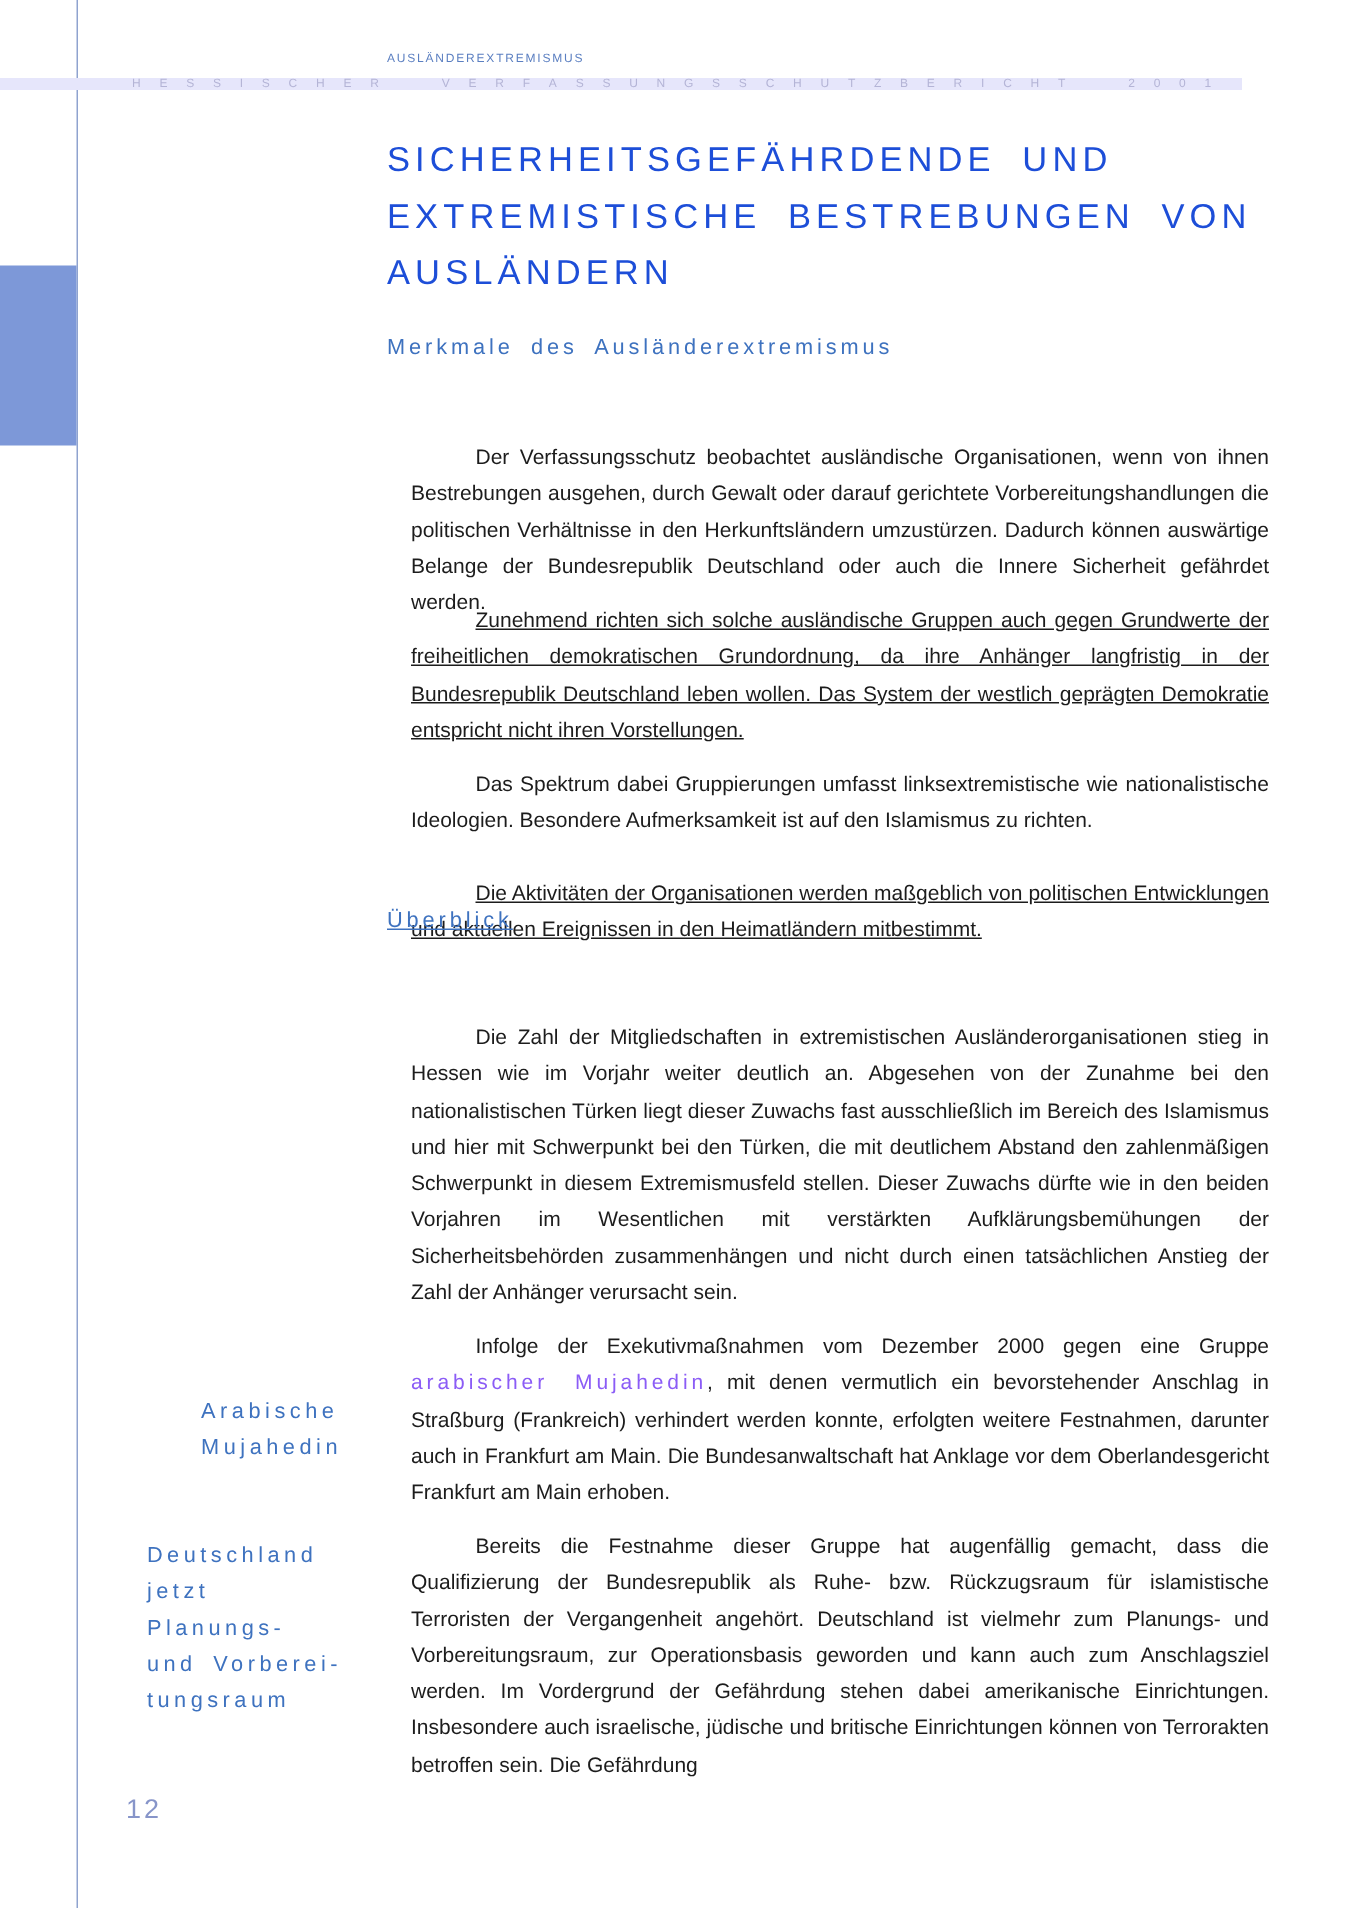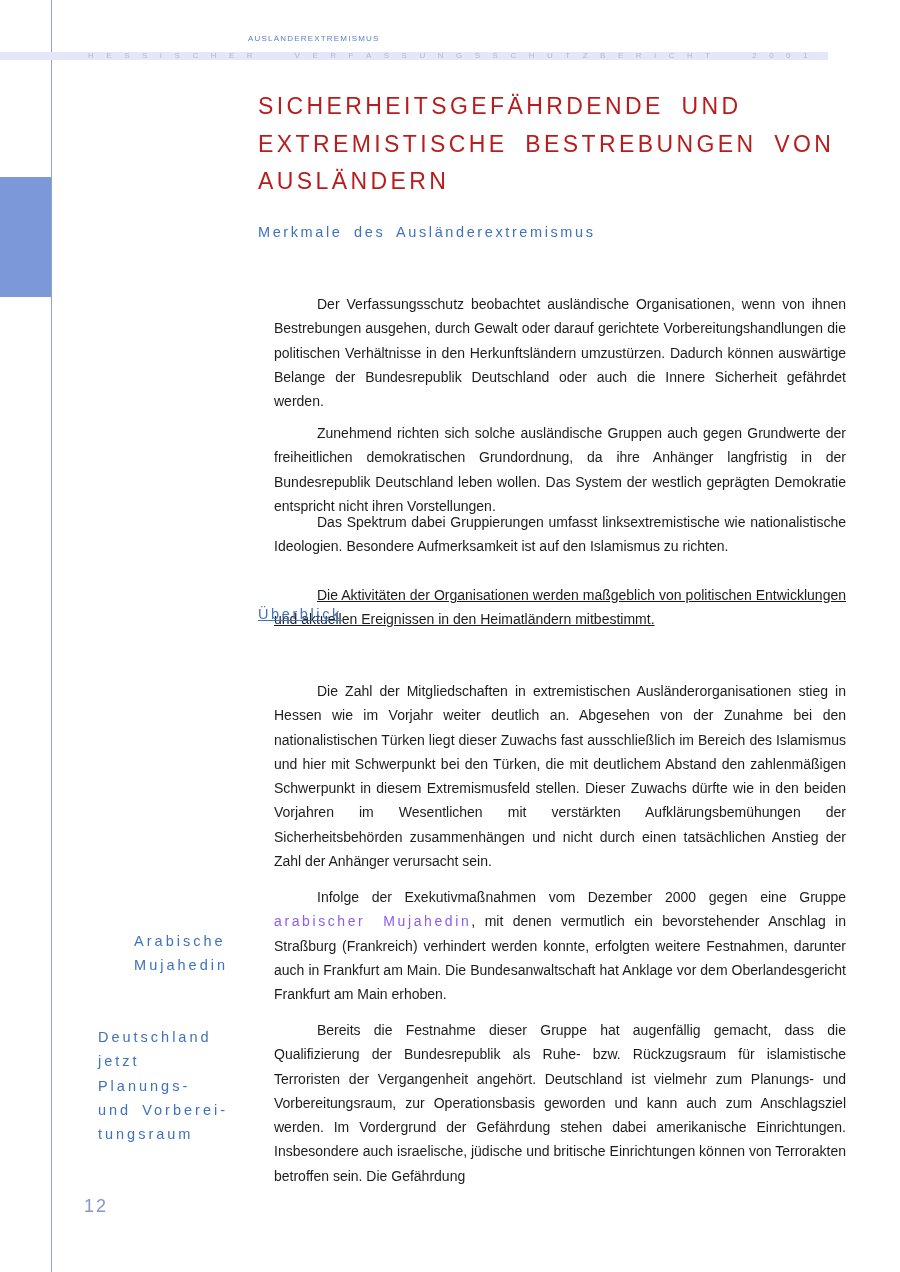--- a/index.html
+++ b/index.html
@@ -11,37 +11,37 @@
   }
   .vline {
     position: absolute; left: 51px; top: 0; width: 1px; height: 1272px;
     background: #8fa3cf;
   }
   .side-box {
     position: absolute; left: 0; top: 177px; width: 51px; height: 120px;
     background: #7d98d8;
   }
   .section-label {
-    position: absolute; left: 248px; top: 34px;
+    position: absolute; left: 258px; top: 34px;
     font-size: 8px; letter-spacing: 1.2px; color: #5b7fc1;
   }
   .stripe {
     position: absolute; left: 0; top: 52px; width: 828px; height: 8px;
     background: #e6e6fb;
   }
   .stripe-text {
     position: absolute; left: 88px; top: 50px; width: 720px;
     display: flex; justify-content: space-between;
     font-size: 8px; line-height: 12px; color: #b4b4d6;
   }
   .stripe-text span { display: inline-block; }
   .title {
     position: absolute; left: 258px; top: 88px; width: 580px;
     font-size: 23px; line-height: 37.5px; letter-spacing: 3.4px;
-    color: #b91c1c; margin: 0; font-weight: normal;
+    color: #1d4ed8; margin: 0; font-weight: normal;
     word-spacing: 8px;
   }
   .h2 {
     position: absolute; left: 258px;
     font-size: 14.5px; letter-spacing: 2.6px; color: #3e72bf;
     margin: 0; font-weight: normal; word-spacing: 5px;
   }
   .para {
     position: absolute; left: 258px; width: 572px;
     font-size: 14px; line-height: 24.3px; text-align: justify;
@@ -112,21 +112,21 @@
     <span>0</span>
     <span>0</span>
     <span>1</span>
   </div>
 
 <h1 class="title">SICHERHEITSGEFÄHRDENDE UND EXTREMISTISCHE BESTREBUNGEN VON AUSLÄNDERN</h1>
 
 <h2 class="h2" style="top:224px;">Merkmale des Ausländerextremismus</h2>
 
 <p class="para" style="top:276px;"><span class="indent"></span><span>Der Verfassungsschutz beobachtet ausländische Organisationen, wenn von ihnen Bestrebungen ausgehen, durch Gewalt oder darauf gerichtete Vorbereitungshandlungen die politischen Verhältnisse in den Herkunftsländern umzustürzen. Dadurch können auswärtige Belange der Bundesrepublik Deutschland oder auch die Innere Sicherheit gefährdet werden.</span></p>
-<p class="para" style="top:405px;"><span class="indent"></span><span>Zunehmend richten sich solche ausländische Gruppen auch gegen Grundwerte der freiheitlichen demokratischen Grundordnung, da ihre Anhänger langfristig in der Bundesrepublik Deutschland leben wollen. Das System der westlich geprägten Demokratie entspricht nicht ihren Vorstellungen.</span></p>
+<p class="para" style="top:385px;text-decoration:underline;"><span class="indent"></span><span>Zunehmend richten sich solche ausländische Gruppen auch gegen Grundwerte der freiheitlichen demokratischen Grundordnung, da ihre Anhänger langfristig in der Bundesrepublik Deutschland leben wollen. Das System der westlich geprägten Demokratie entspricht nicht ihren Vorstellungen.</span></p>
 <p class="para" style="top:494px;"><span class="indent"></span><span>Das Spektrum dabei Gruppierungen umfasst linksextremistische wie nationalistische Ideologien. Besondere Aufmerksamkeit ist auf den Islamismus zu richten.</span></p>
 <p class="para" style="top:567px;text-decoration:underline;"><span class="indent"></span><span>Die Aktivitäten der Organisationen werden maßgeblich von politischen Entwicklungen und aktuellen Ereignissen in den Heimatländern mitbestimmt.</span></p>
 
 <h2 class="h2" style="top:606px;text-decoration:underline;">Überblick</h2>
 
 <p class="para" style="top:663px;"><span class="indent"></span><span>Die Zahl der Mitgliedschaften in extremistischen Ausländerorganisationen stieg in Hessen wie im Vorjahr weiter deutlich an. Abgesehen von der Zunahme bei den nationalistischen Türken liegt dieser Zuwachs fast ausschließlich im Bereich des Islamismus und hier mit Schwerpunkt bei den Türken, die mit deutlichem Abstand den zahlenmäßigen Schwerpunkt in diesem Extremismusfeld stellen. Dieser Zuwachs dürfte wie in den beiden Vorjahren im Wesentlichen mit verstärkten Aufklärungsbemühungen der Sicherheitsbehörden zusammenhängen und nicht durch einen tatsächlichen Anstieg der Zahl der Anhänger verursacht sein.</span></p>
 <p class="para" style="top:869px;"><span class="indent"></span><span>Infolge der Exekutivmaßnahmen vom Dezember 2000 gegen eine Gruppe</span> <span class="hl">arabischer Mujahedin</span><span>, mit denen vermutlich ein bevorstehender Anschlag in Straßburg (Frankreich) verhindert werden konnte, erfolgten weitere Festnahmen, darunter auch in Frankfurt am Main. Die Bundesanwaltschaft hat Anklage vor dem Oberlandesgericht Frankfurt am Main erhoben.</span></p>
 <p class="para" style="top:1002px;"><span class="indent"></span><span>Bereits die Festnahme dieser Gruppe hat augenfällig gemacht, dass die Qualifizierung der Bundesrepublik als Ruhe- bzw. Rückzugsraum für islamistische Terroristen der Vergangenheit angehört. Deutschland ist vielmehr zum Planungs- und Vorbereitungsraum, zur Operationsbasis geworden und kann auch zum Anschlagsziel werden. Im Vordergrund der Gefährdung stehen dabei amerikanische Einrichtungen. Insbesondere auch israelische, jüdische und britische Einrichtungen können von Terrorakten betroffen sein. Die Gefährdung</span></p>
 
 <div class="margin-note" style="top:929px;">Arabische

